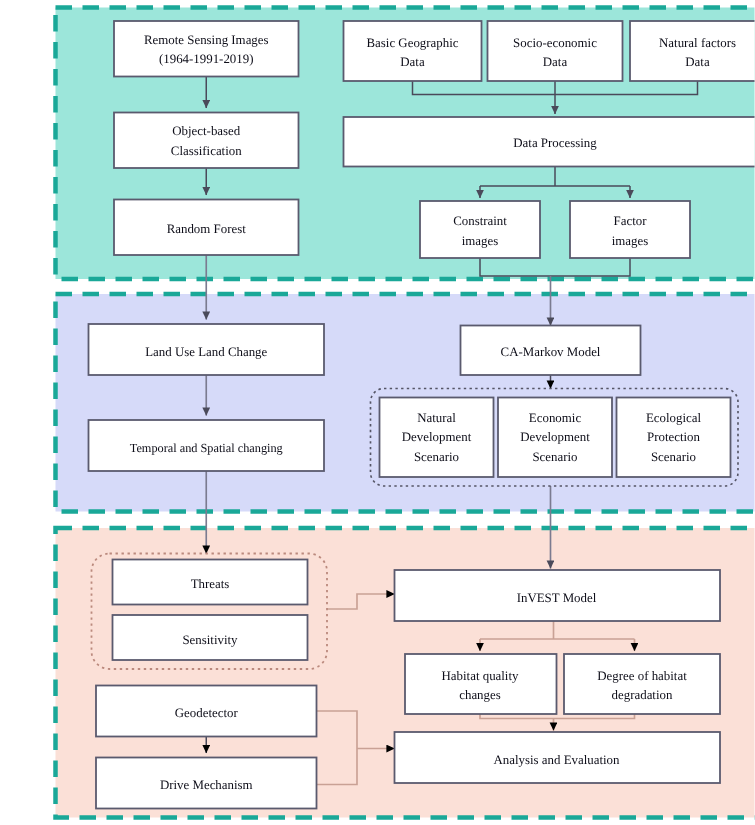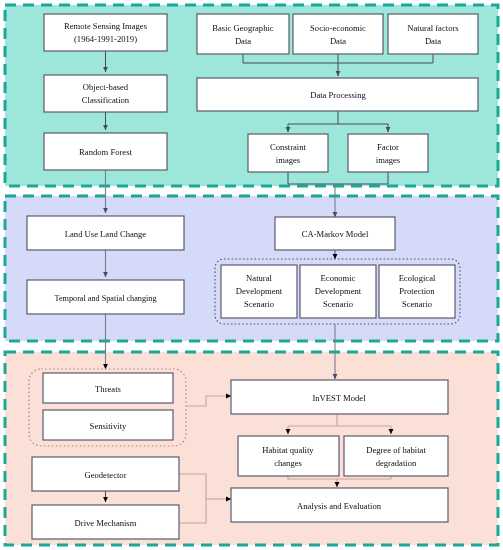--- a/index.html
+++ b/index.html
@@ -1,18 +1,18 @@
 <!DOCTYPE html>
 <html><head>
 <meta charset="utf-8">
 <style>
   html,body{margin:0;padding:0;background:#ffffff;}
   body{width:503px;height:550px;overflow:hidden;
        font-family:"Liberation Serif","DejaVu Serif",serif;}
-  #stage{position:relative;width:430px;height:550px;}
+  #stage{position:relative;width:430px;height:550px;margin-left:32px;}
   svg{display:block;}
   .box-txt{font-family:"Liberation Serif","DejaVu Serif",serif;
            font-size:8.6px;fill:#0d0d18;text-anchor:middle;}
   .box-txt.sm{font-size:8.2px;}
 </style>
 </head>
 <body>
 
 <div id="stage">
 <svg width="503" height="550" viewBox="0 0 503 550" xmlns="http://www.w3.org/2000/svg">

